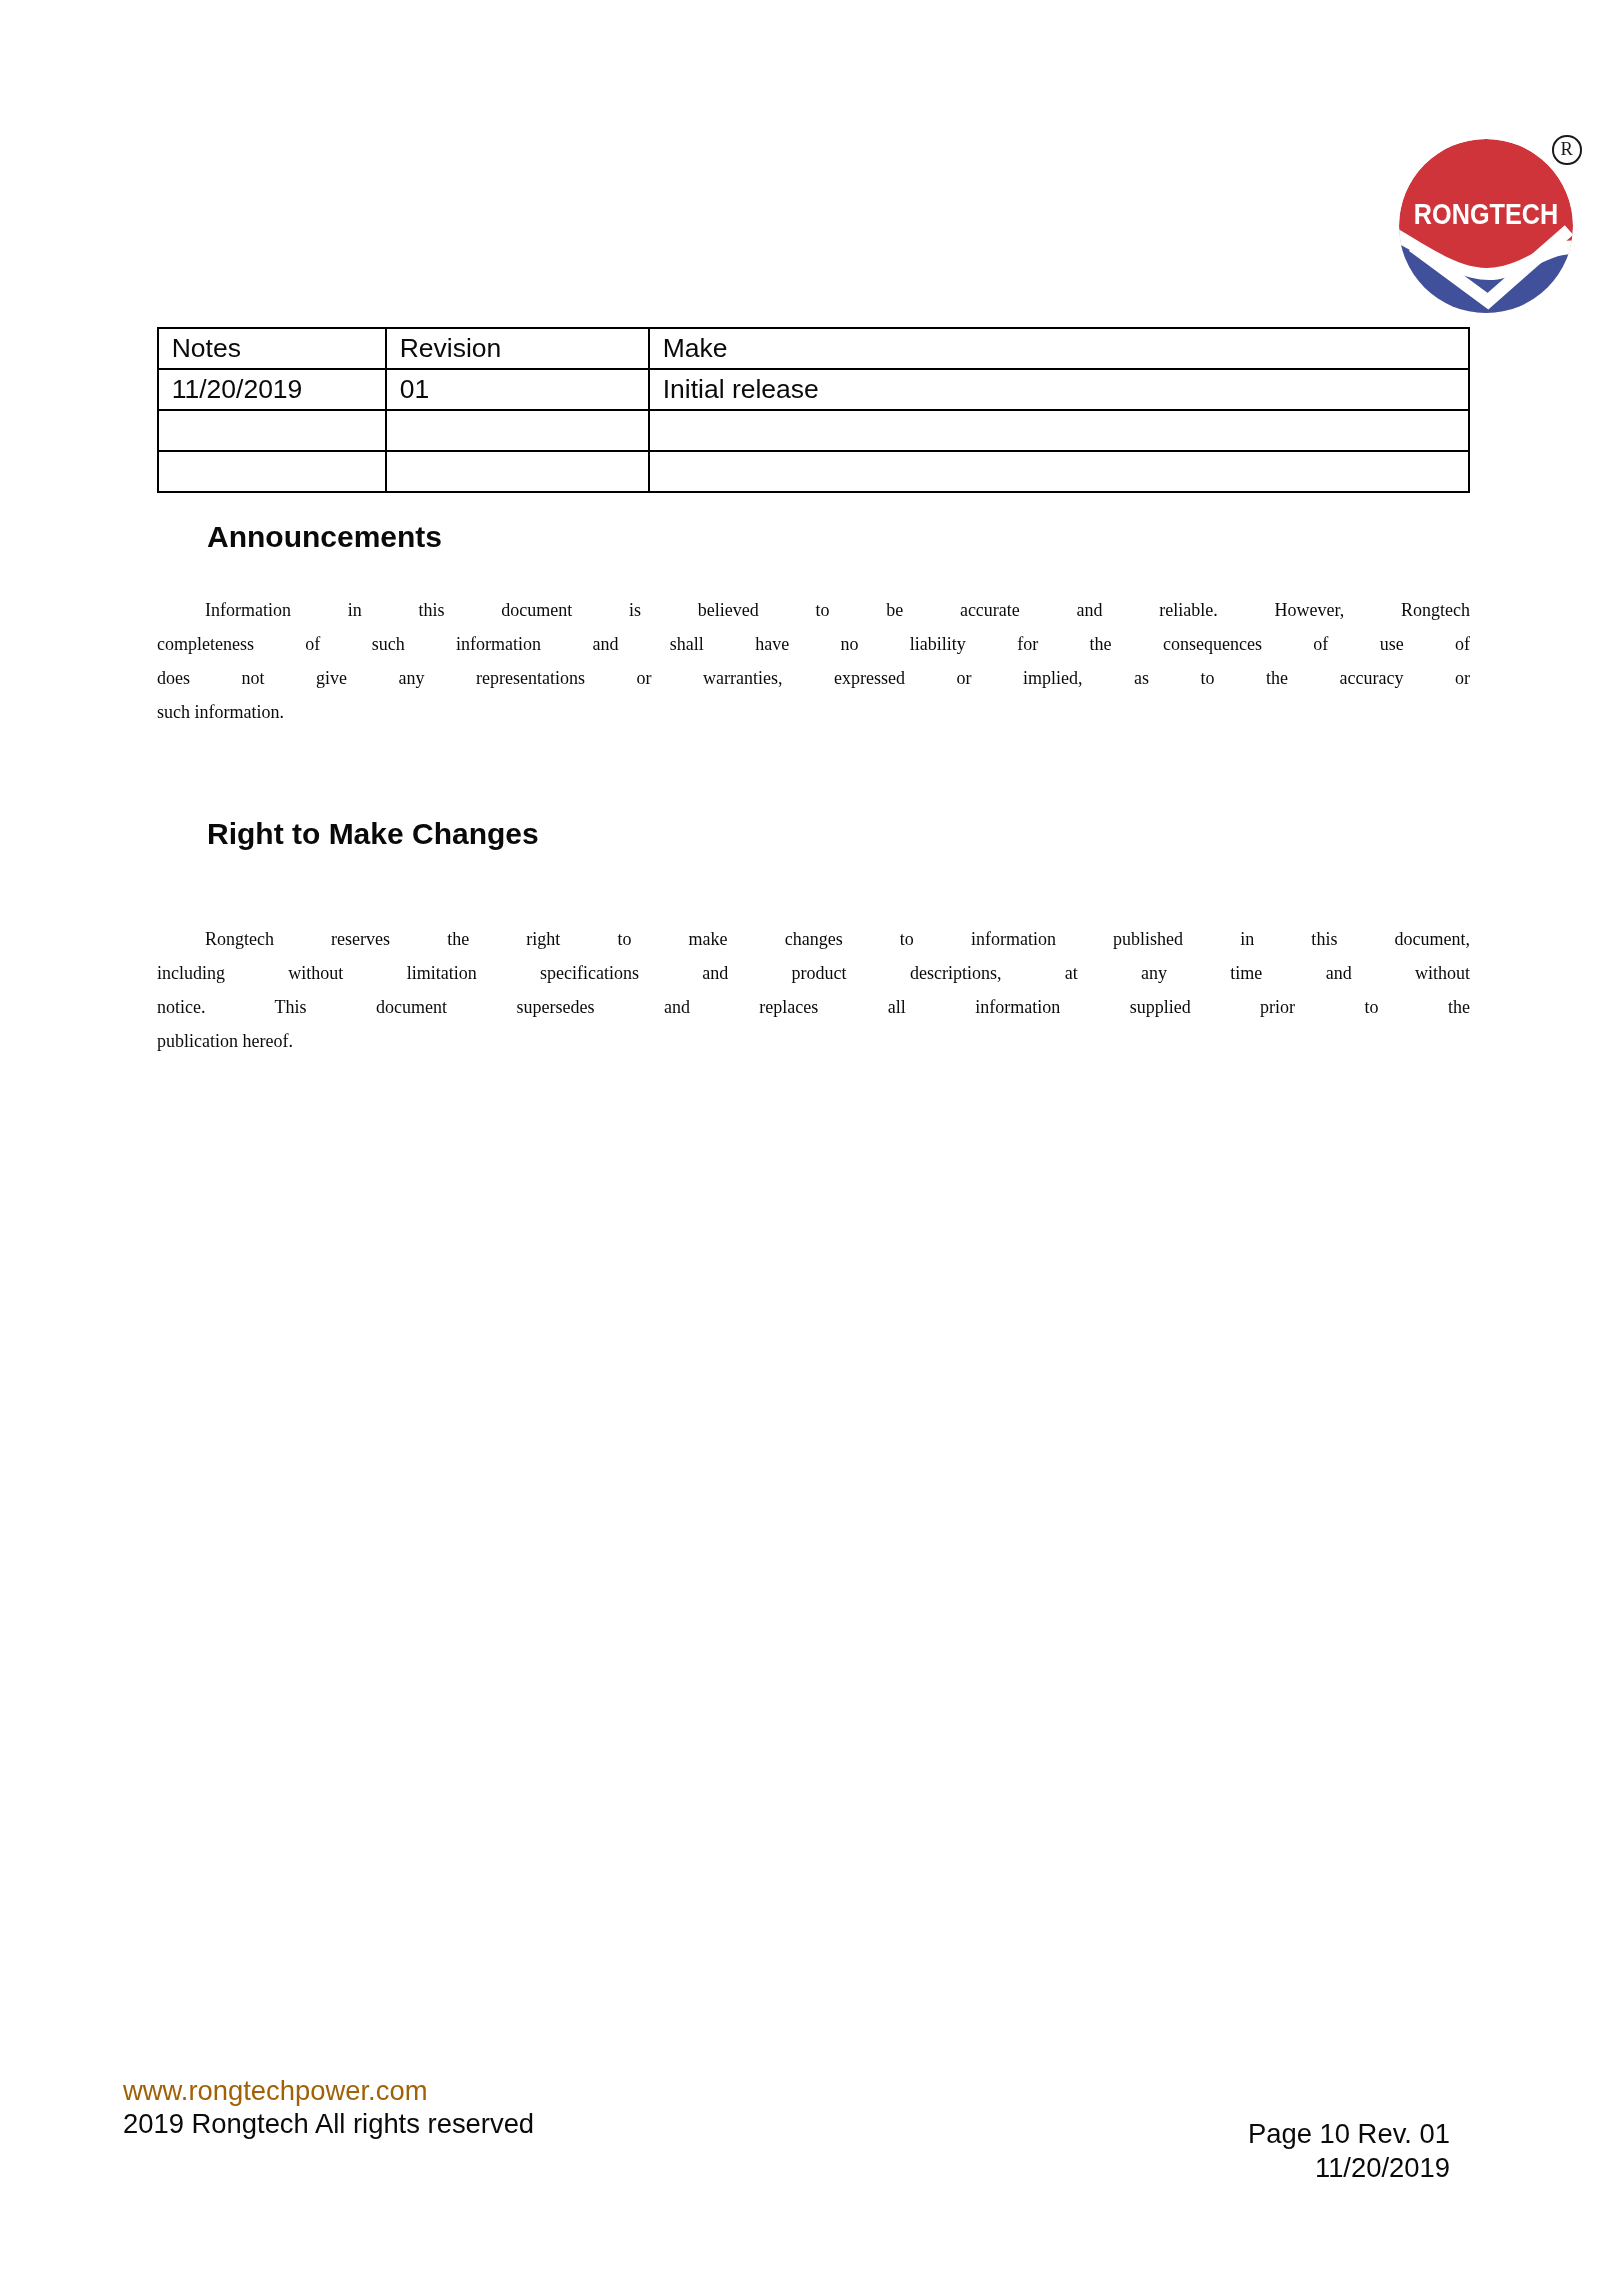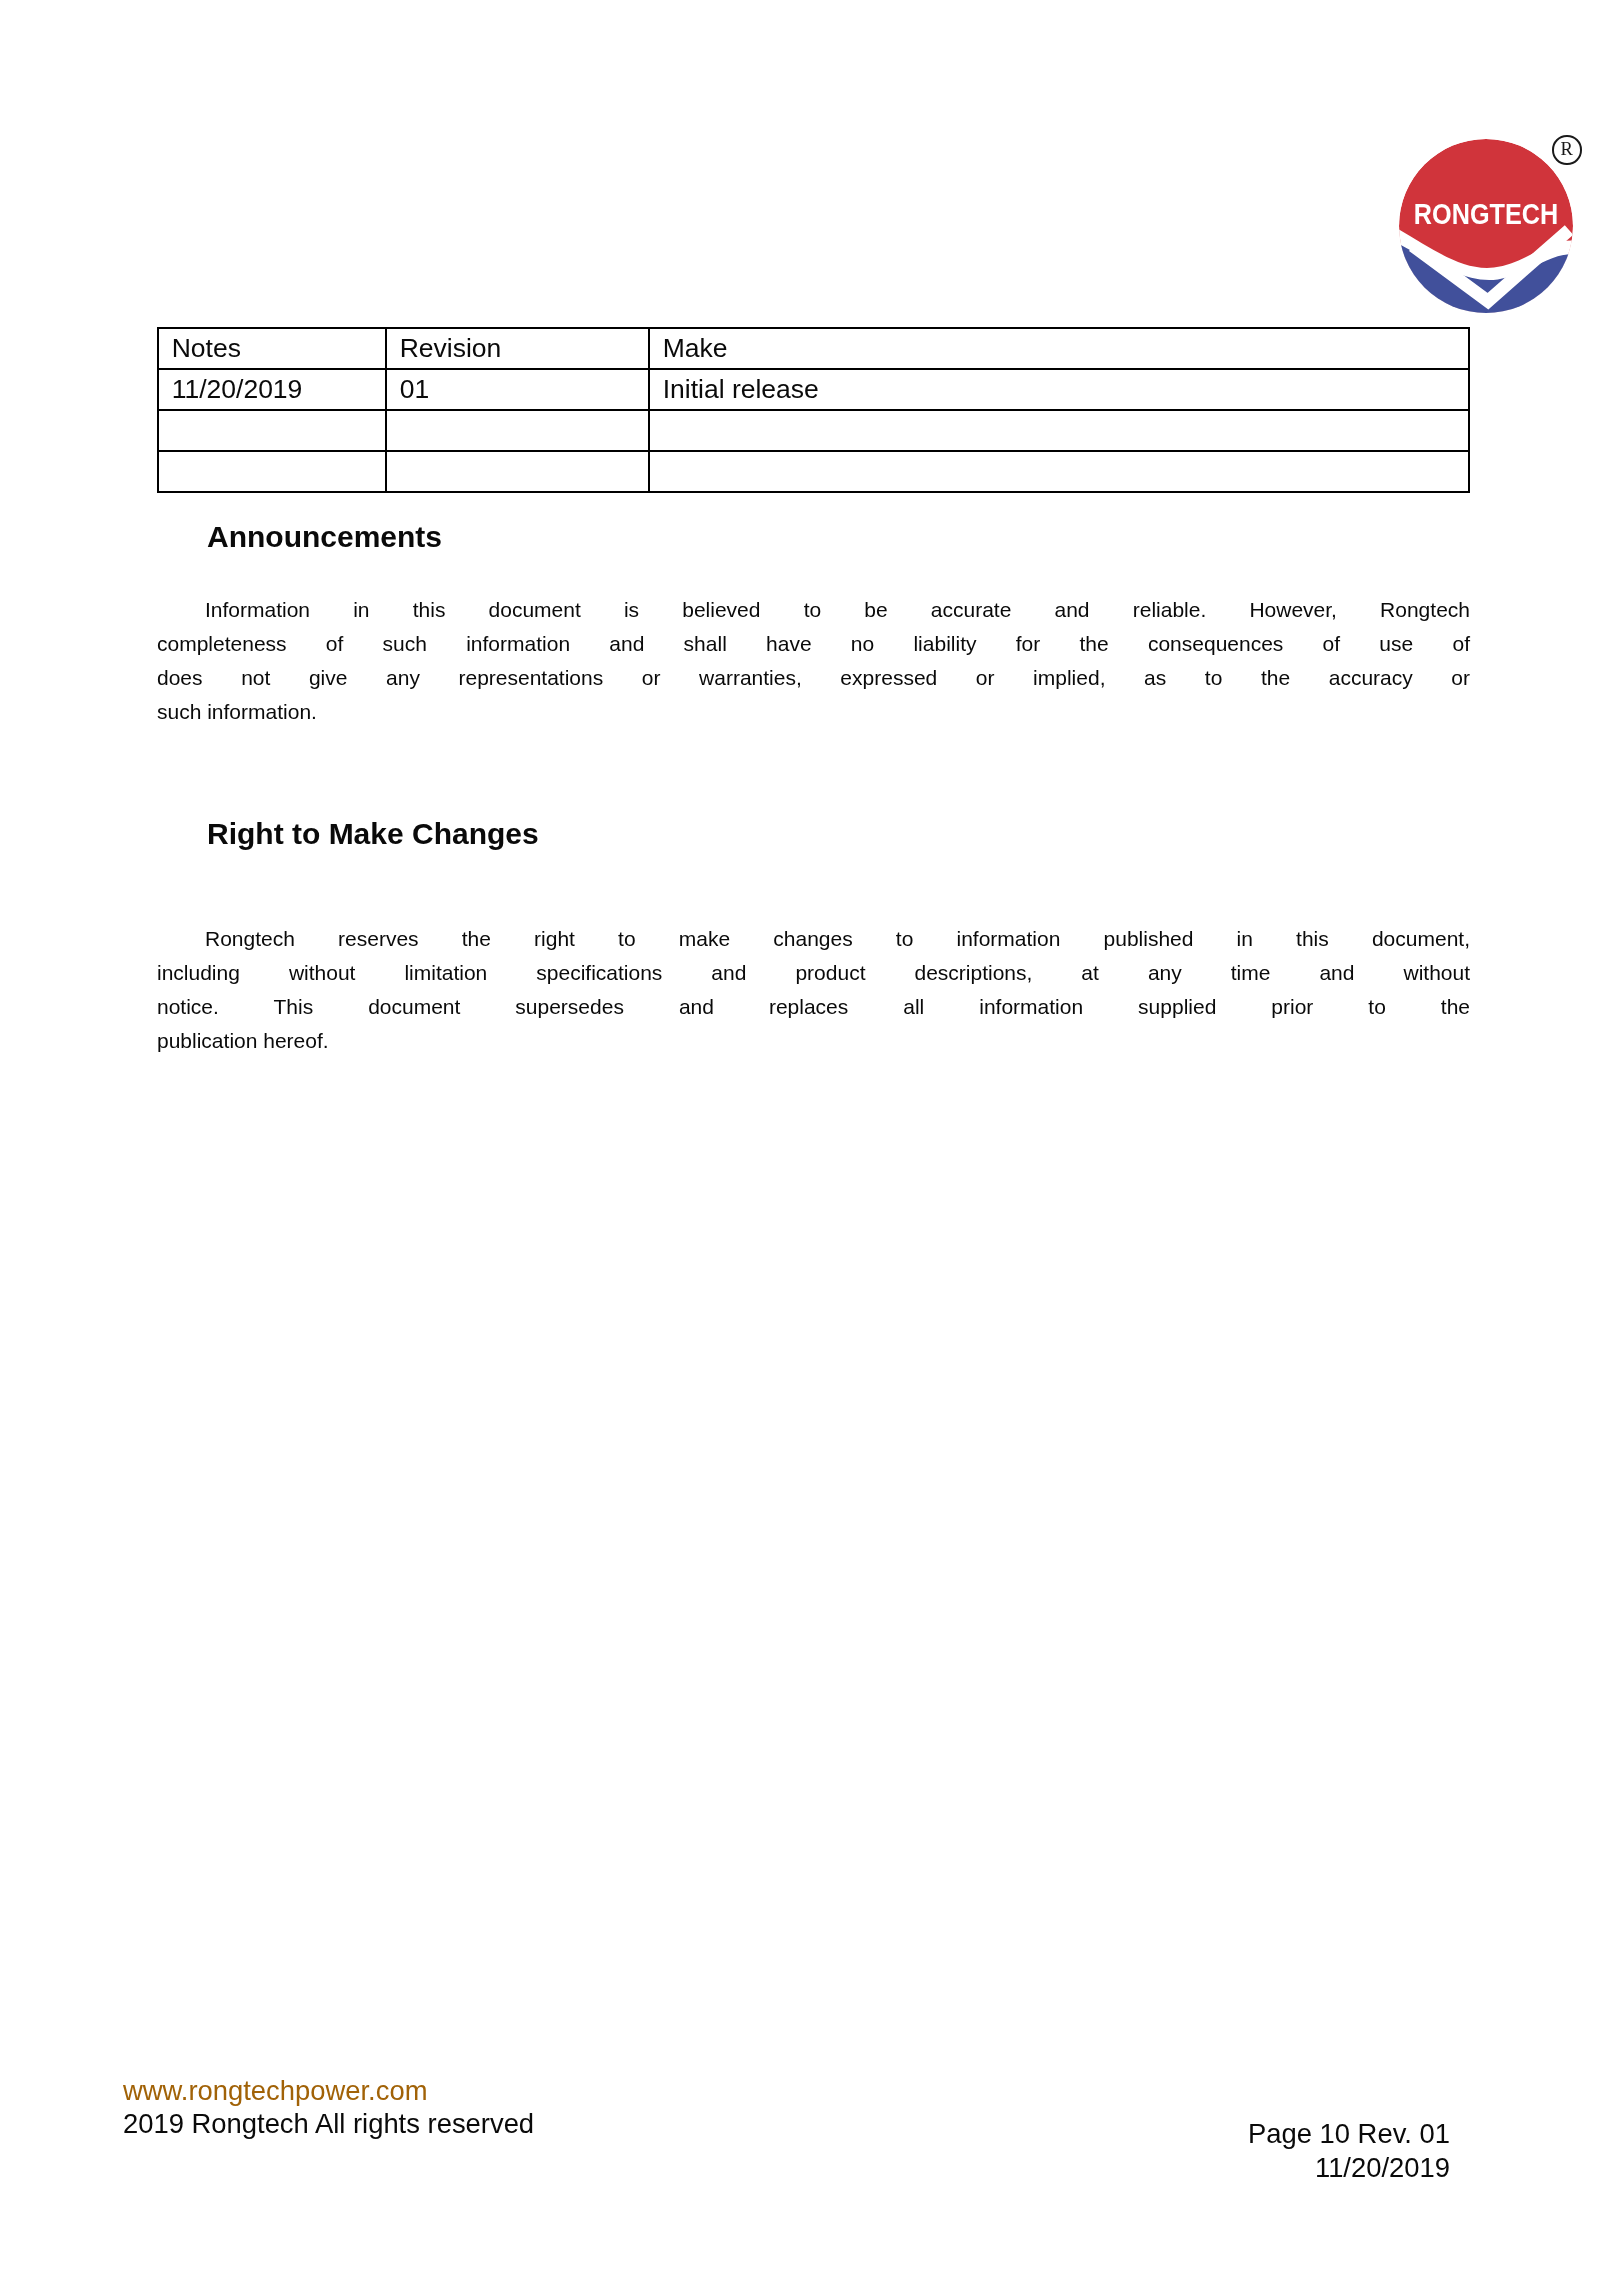--- a/index.html
+++ b/index.html
@@ -45,21 +45,21 @@
     position:absolute;left:207px;
     margin:0;
     font-size:30px;font-weight:700;line-height:35px;
     white-space:nowrap;
   }
   .sec-title.t1{top:519px;}
   .sec-title.t2{top:816px;}
 
   .para{
     position:absolute;left:157px;width:1313px;
-    font-size:21px;line-height:34px;
+    font-size:18px;line-height:34px;font-family:Liberation Serif, serif;
   }
   .para.p1{top:593px;}
   .para.p2{top:922px;}
   .line{text-align:justify;text-align-last:justify;}
   .line.last{text-align-last:auto;}
   .line.ind{text-indent:48px;}
 
   
   .footer-left{
     position:absolute;left:123px;top:2074px;

